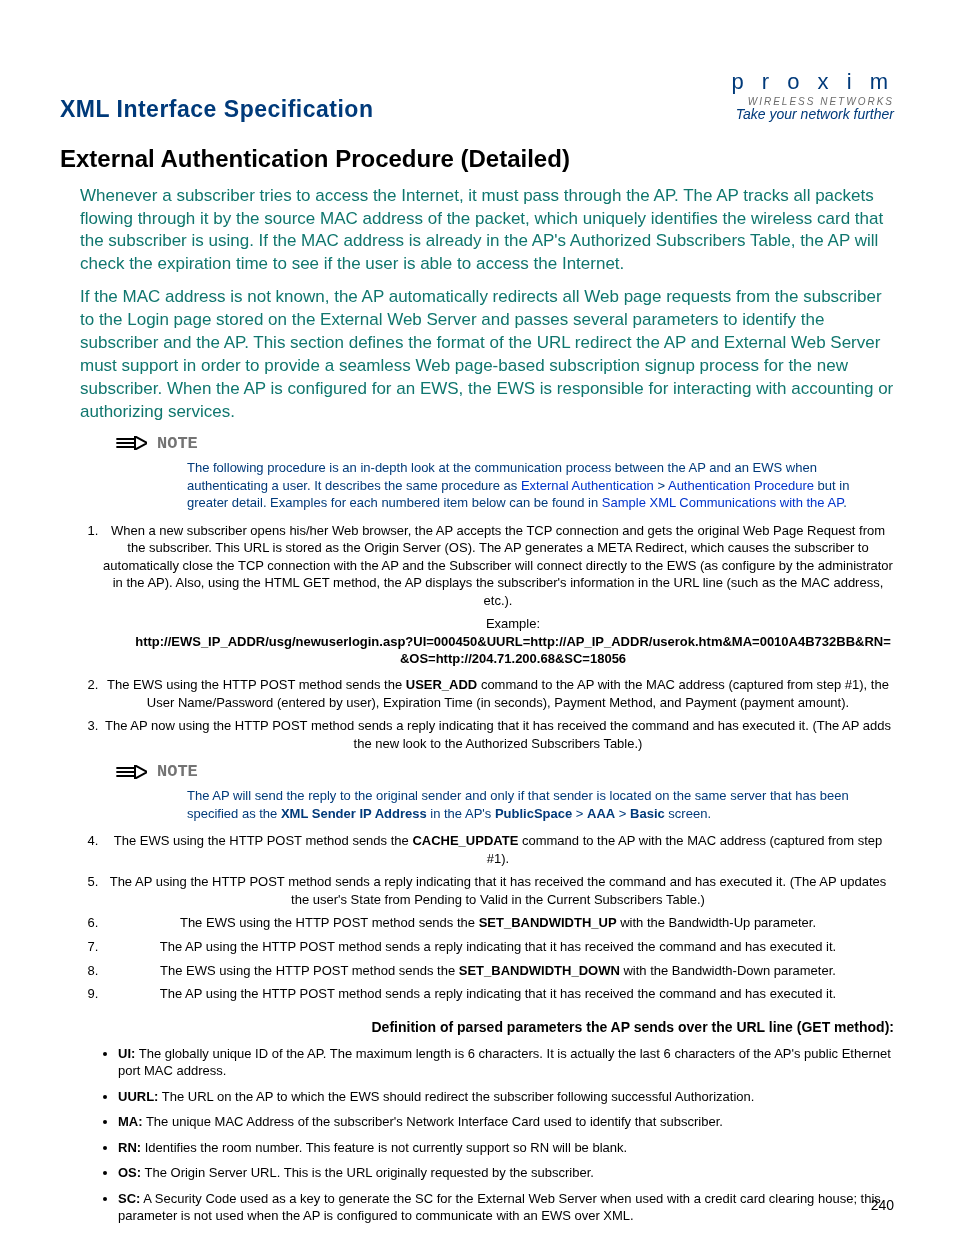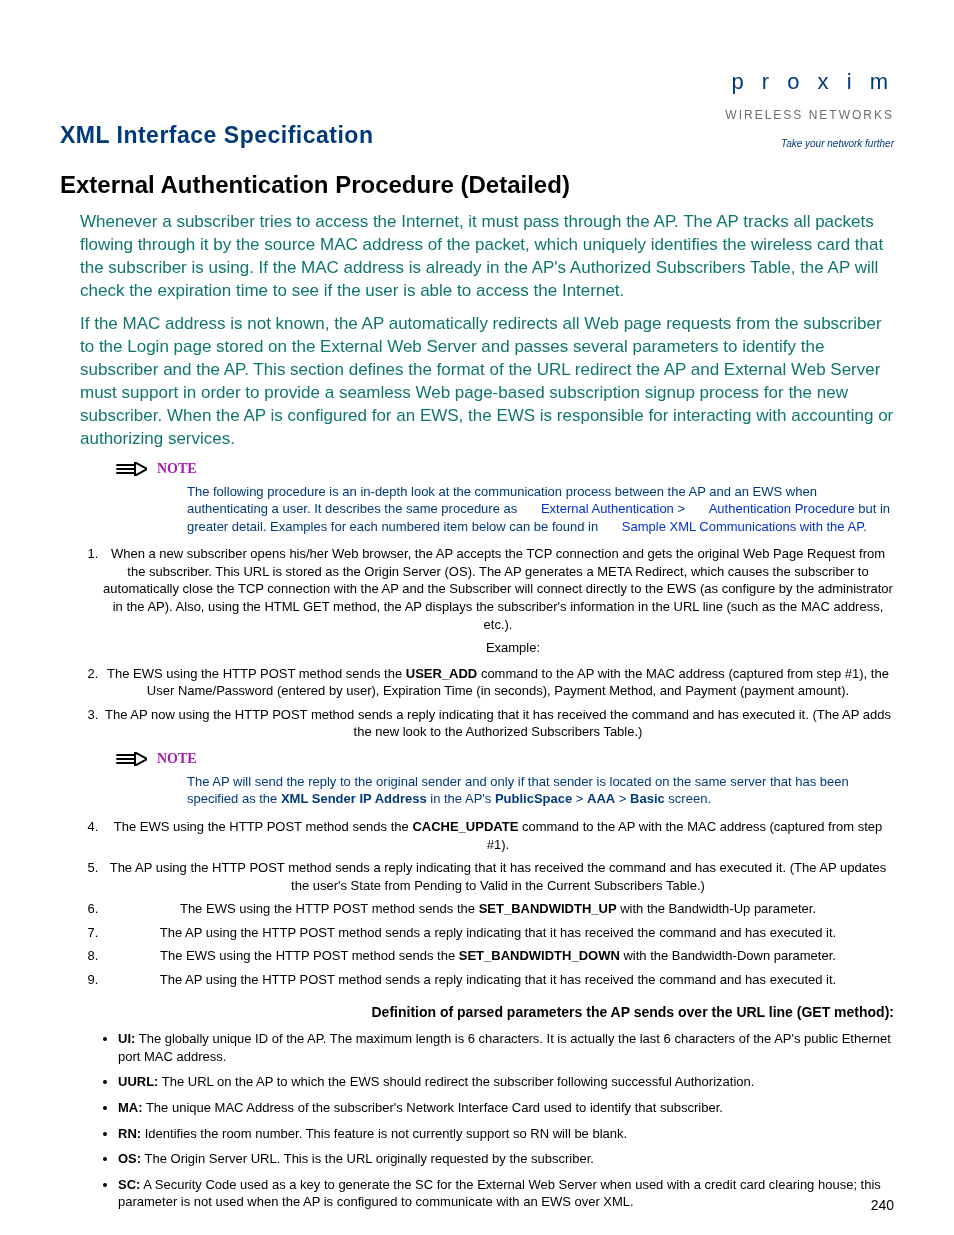--- a/index.html
+++ b/index.html
@@ -29,22 +29,22 @@
     color: #003a7a;
     letter-spacing: 0.5px;
   }
   .logo-block {
     text-align: right;
     font-family: Verdana, Arial, sans-serif;
     color: #003a7a;
     line-height: 1.1;
   }
   .logo-main { font-size: 22px; letter-spacing: 6px; font-weight: normal; }
-  .logo-sub { font-size: 12px; letter-spacing: 2px; color: #6b6b6b; margin-top:15px;}
-  .logo-tag { font-size: 10px; color: #003a7a; margin-top:16px; font-style: italic;}
+  .logo-sub { font-size: 10px; letter-spacing: 2px; color: #6b6b6b; margin-top:2px;font-style:italic;}
+  .logo-tag { font-size: 14px; color: #003a7a; margin-top:0; font-style: italic;}
   h1.page-title {
     font-family: Verdana, Arial, sans-serif;
     font-size: 24px;
     font-weight: bold;
     color: #000;
     margin: 10px 0 12px 0;
   }
   p.body, .body-text {
     font-size: 17px;
     line-height: 1.35;
@@ -53,32 +53,32 @@
   }
   .note-block {
     margin: 10px 0 10px 55px;
   }
   .note-head-row { display:flex; align-items:center; gap:10px; }
   .note-arrow {
     width: 32px; height: 14px;
     display:inline-block;
   }
   .note-label {
-    font-family: Liberation Serif, serif;
-    font-weight: bold;
-    color: #a21caf;
-    font-size: 14px;
+    font-family: Liberation Mono, monospace;
+    font-weight: bold;
+    color: #737373;
+    font-size: 17px;
   }
   .note-body {
     font-size: 13px;
     color: #003a7a;
     line-height: 1.35;
     margin: 6px 0 0 72px;
   }
-  .note-body .link { color: #0033cc; margin-left: 20px; }
+  .note-body .link { color: #0033cc; }
   .note-body b { font-weight: bold; }
   ol.steps {
     font-size: 13px;
     line-height: 1.35;
     margin: 8px 0 0 20px;
     padding-left: 22px;
     text-align: center;
   }
   ol.steps > li { margin-bottom: 6px; }
   .example-block {
@@ -143,20 +143,21 @@
     <div class="note-body">
       <span>The following procedure is an in-depth look at the communication process between the AP and an EWS when authenticating a user. It describes the same procedure as </span><span class="link">External Authentication</span><span> &gt; </span><span class="link">Authentication Procedure</span><span> but in greater detail. Examples for each numbered item below can be found in </span><span class="link">Sample XML Communications with the AP</span><span>.</span>
     </div>
   </div>
 
   <ol class="steps">
     <li>
       <span>When a new subscriber opens his/her Web browser, the AP accepts the TCP connection and gets the original Web Page Request from the subscriber. This URL is stored as the Origin Server (OS). The AP generates a META Redirect, which causes the subscriber to automatically close the TCP connection with the AP and the Subscriber will connect directly to the EWS (as configure by the administrator in the AP). Also, using the HTML GET method, the AP displays the subscriber's information in the URL line (such as the MAC address, etc.).</span>
       <div class="example-block">
         <div>Example:</div>
+        <div class="example-url">http://EWS_IP_ADDR/usg/newuserlogin.asp?UI=000450&amp;UURL=http://AP_IP_ADDR/userok.htm&amp;MA=0010A4B732BB&amp;RN=&amp;OS=http://204.71.200.68&amp;SC=18056</div>
       </div>
     </li>
     <li><span>The EWS using the HTTP POST method sends the </span><b>USER_ADD</b><span> command to the AP with the MAC address (captured from step #1), the User Name/Password (entered by user), Expiration Time (in seconds), Payment Method, and Payment (payment amount).</span></li>
     <li>The AP now using the HTTP POST method sends a reply indicating that it has received the command and has executed it. (The AP adds the new look to the Authorized Subscribers Table.)</li>
   </ol>
 
   <div class="note-block">
     <div class="note-head-row">
       <span class="note-arrow">
         <svg viewBox="0 0 48 20" width="32" height="14">

